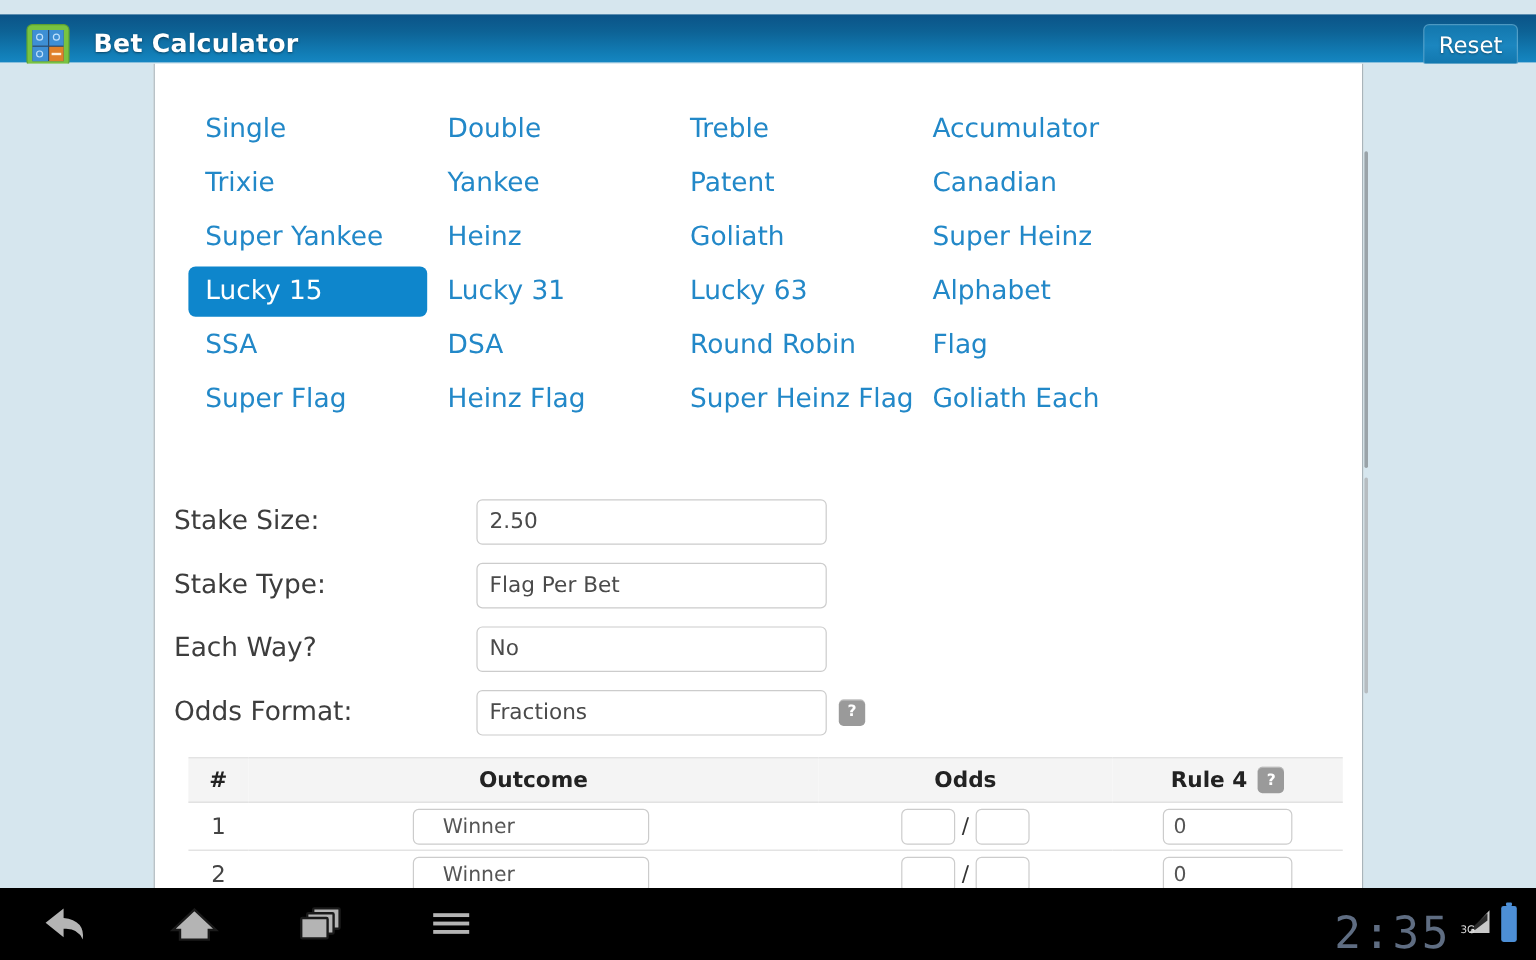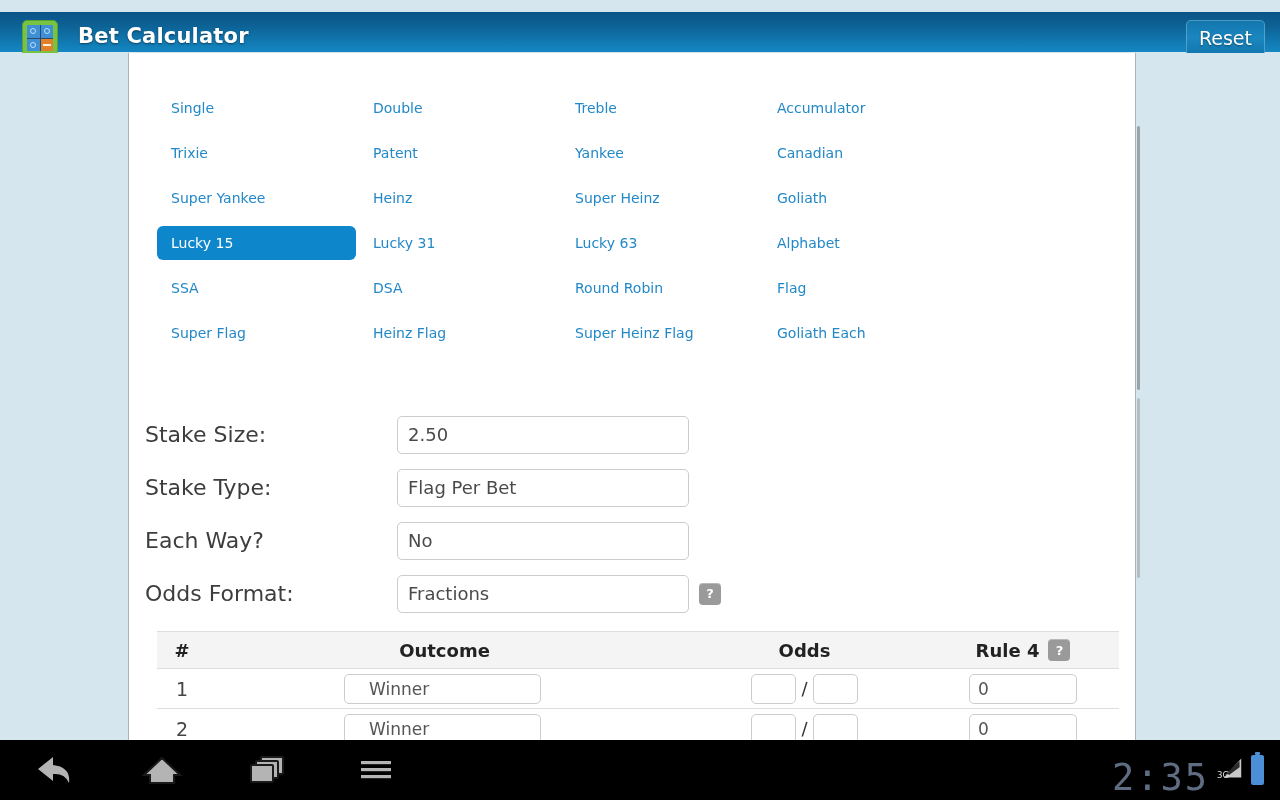--- a/index.html
+++ b/index.html
@@ -126,21 +126,21 @@
     position: absolute; left: 28px; top: 32px;
     width: 950px;
   }
   .bt-row { display: flex; height: 45px; }
   .bt-cell {
     width: 202px;
     display: flex; align-items: center;
   }
   .bt-link {
     display: inline-block;
-    font-size: 14px;
+    font-size: 22px;
     color: #2288c8;
     line-height: 1;
     padding: 10px 14px;
     margin-left: 0;
     border-radius: 6px;
     cursor: pointer;
     white-space: nowrap;
   }
   .bt-link.selected {
     background: #0e86cc;
@@ -359,42 +359,42 @@
           <div class="bt-cell">
               <span class="bt-link">Accumulator</span>
             </div>
         </div>
 
         <div class="bt-row">
           <div class="bt-cell">
               <span class="bt-link">Trixie</span>
             </div>
           <div class="bt-cell">
+              <span class="bt-link">Yankee</span>
+            </div>
+          <div class="bt-cell">
               <span class="bt-link">Patent</span>
             </div>
           <div class="bt-cell">
-              <span class="bt-link">Yankee</span>
-            </div>
-          <div class="bt-cell">
               <span class="bt-link">Canadian</span>
             </div>
         </div>
 
         <div class="bt-row">
           <div class="bt-cell">
               <span class="bt-link">Super Yankee</span>
             </div>
           <div class="bt-cell">
               <span class="bt-link">Heinz</span>
             </div>
           <div class="bt-cell">
+              <span class="bt-link">Goliath</span>
+            </div>
+          <div class="bt-cell">
               <span class="bt-link">Super Heinz</span>
-            </div>
-          <div class="bt-cell">
-              <span class="bt-link">Goliath</span>
             </div>
         </div>
 
         <div class="bt-row">
           <div class="bt-cell">
               <span class="bt-link selected">Lucky 15</span>
             </div>
           <div class="bt-cell">
               <span class="bt-link">Lucky 31</span>
             </div>

